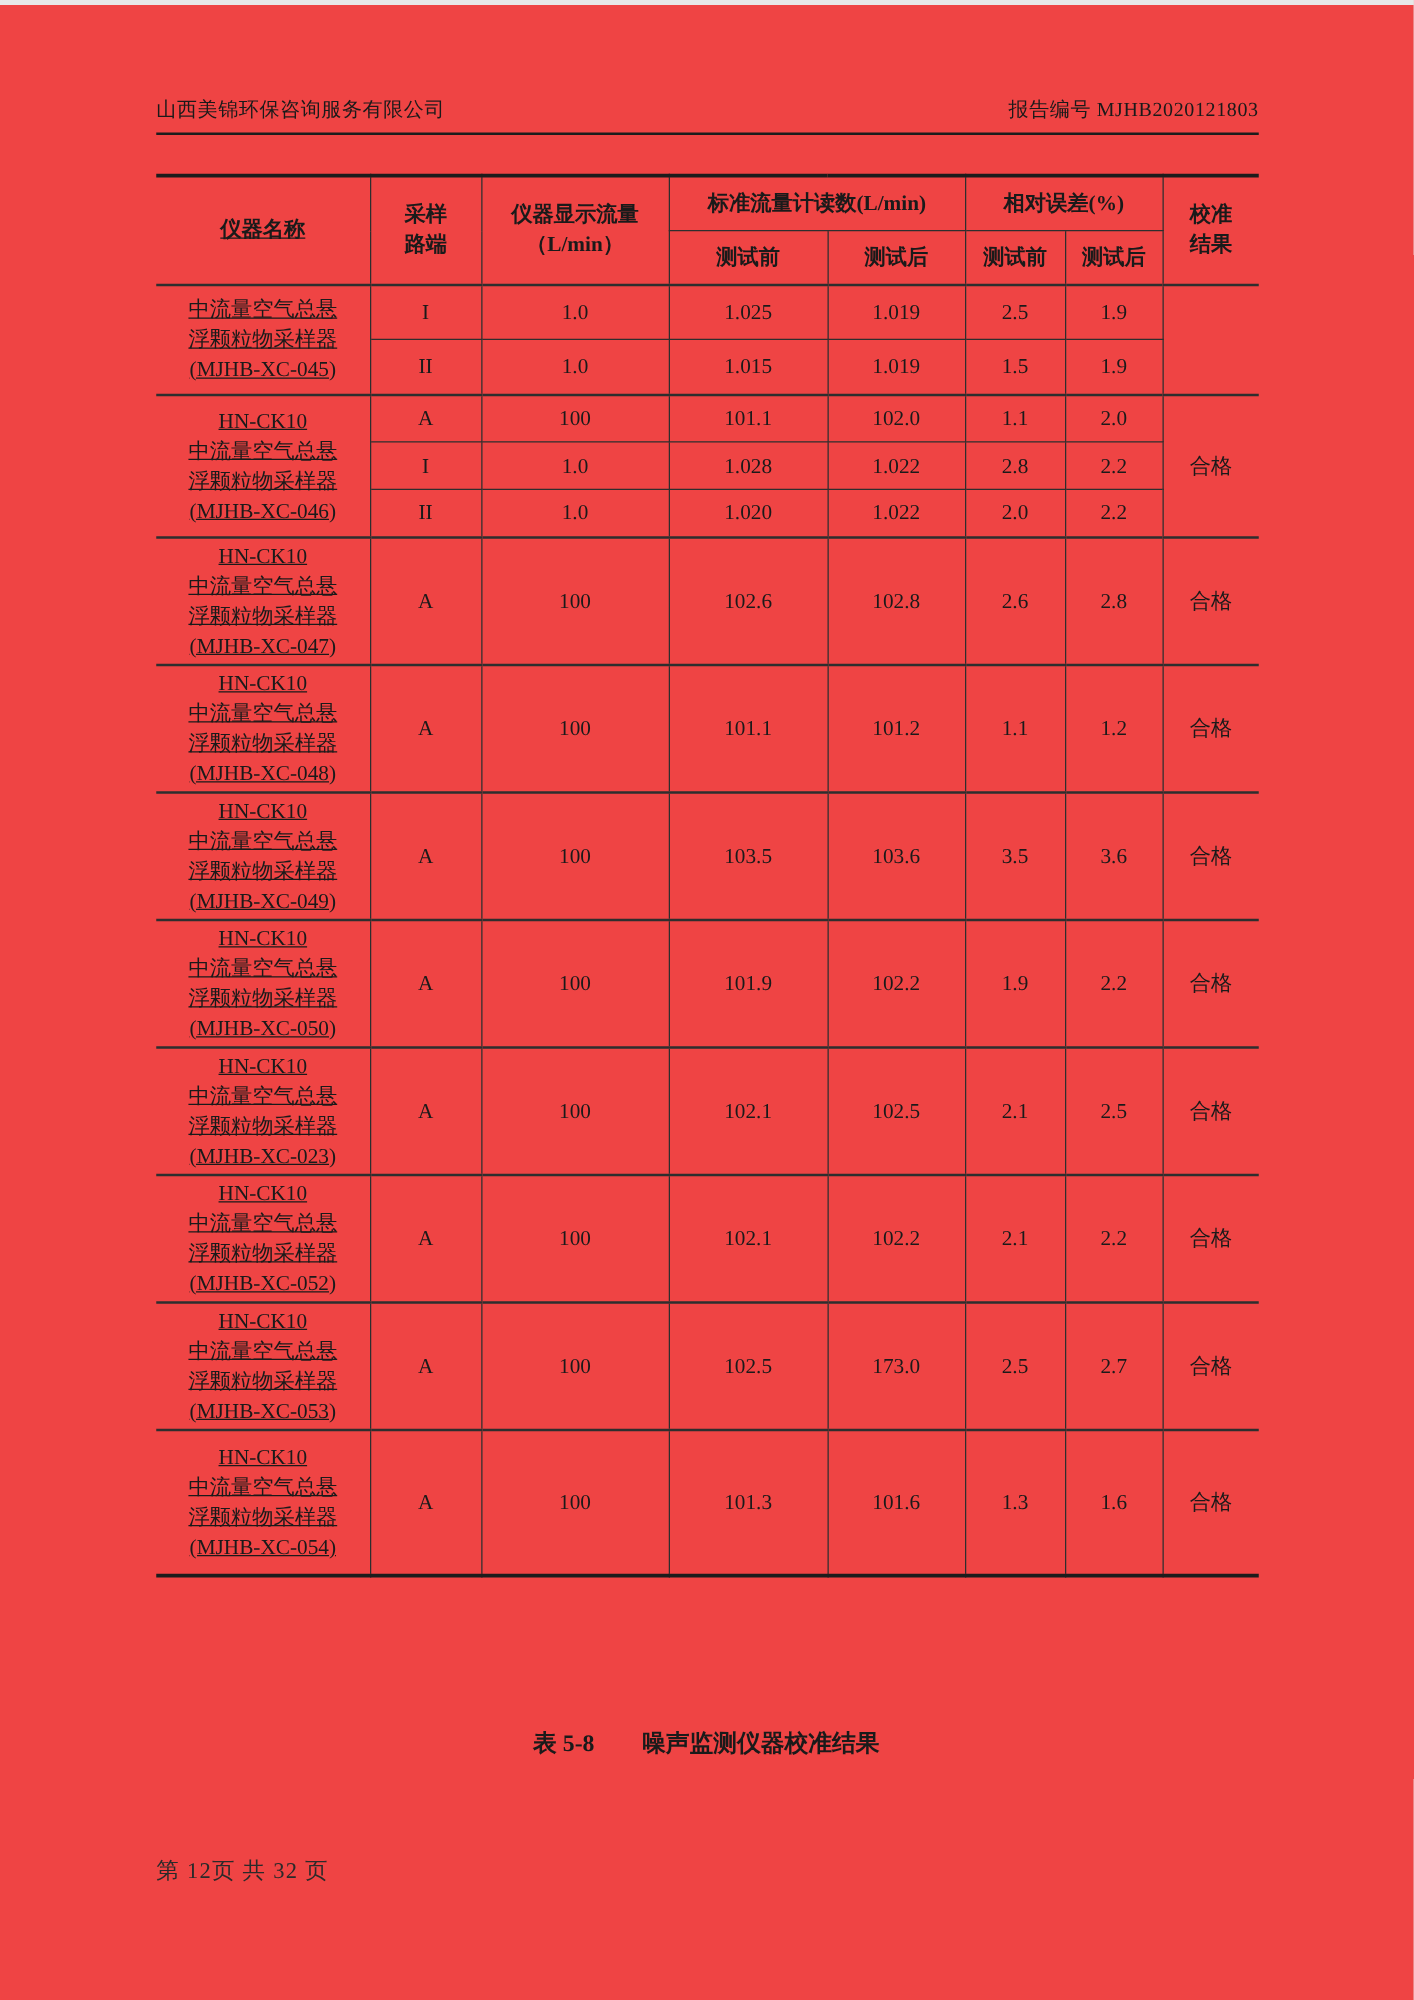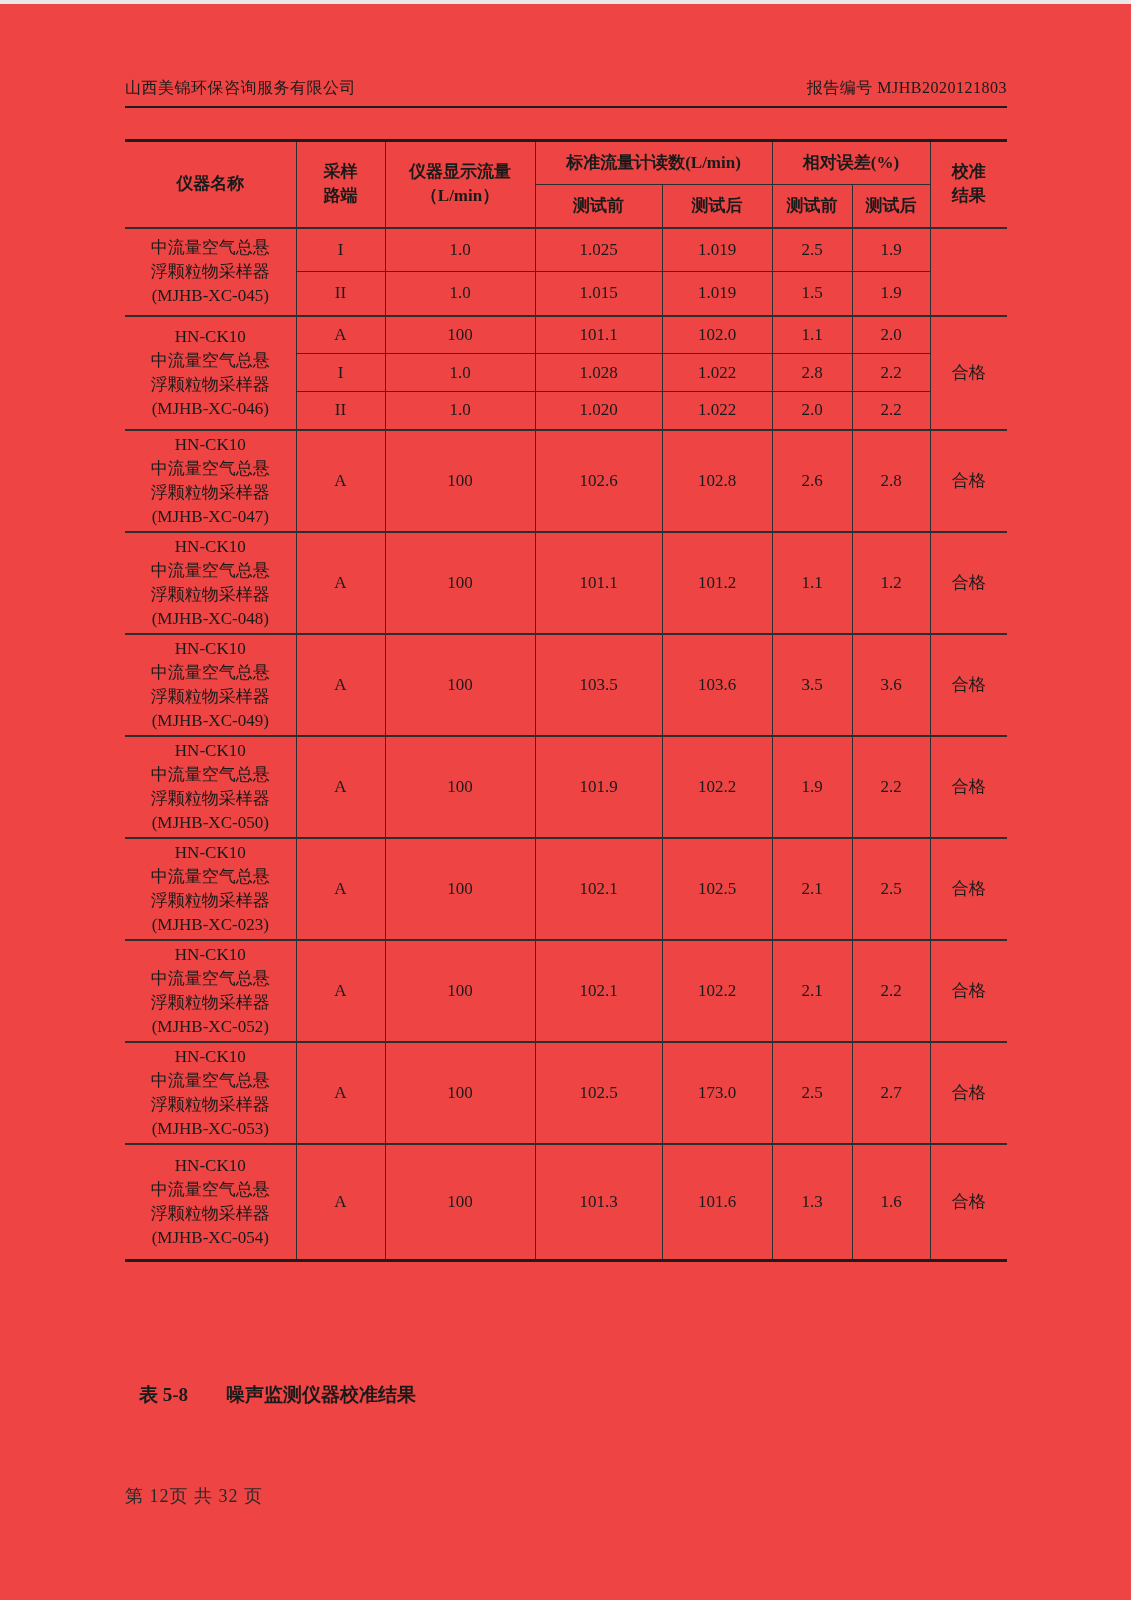--- a/index.html
+++ b/index.html
@@ -46,34 +46,34 @@
     text-align: center;
     vertical-align: middle;
     padding: 2px 3px;
     overflow: hidden;
   }
   .cal-table thead th {
     font-weight: bold;
     line-height: 24px;
   }
   .cal-table td { font-weight: normal; }
-  .no-left  { border-left: none !important; }
+  .no-left  { border-left: none !important; text-decoration: underline; }
   .no-right { border-right: none !important; }
   .group-end { border-bottom-width: 2px !important; }
   .name-cell div { line-height: 24px; white-space: nowrap; }
   .hdr-row1 { height: 44px; }
   .hdr-row2 { height: 43px; }
 
   
   .table-caption {
     position: absolute;
     top: 1378px;
-    left: 139px;
+    left: 124px;
     width: 882px;
-    text-align: left;
+    text-align: center;
     font-weight: bold;
     font-size: 19px;
   }
   .table-caption .cap-label { margin-right: 38px; }
 
   
   .page-footer {
     position: absolute;
     top: 1480px;
     left: 125px;

